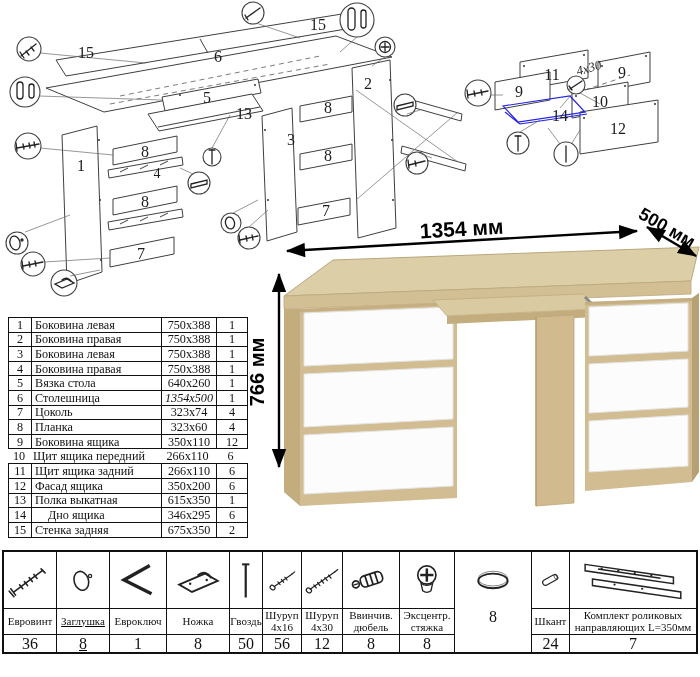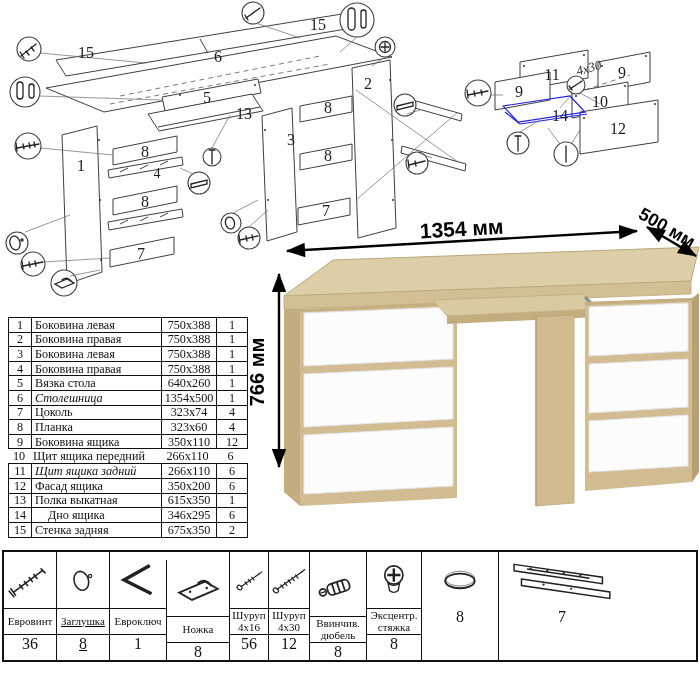--- a/index.html
+++ b/index.html
@@ -347,22 +347,22 @@
           <div class="p-cell" style="width: 31px;">1</div>
         </div>
         <div class="p-row">
           <div class="p-cell" style="width: 22px;">5</div>
           <div class="p-cell p-name" style="width: 130px;">Вязка стола</div>
           <div class="p-cell" style="width: 55px;">640x260</div>
           <div class="p-cell" style="width: 31px;">1</div>
         </div>
         <div class="p-row">
           <div class="p-cell" style="width: 22px;">6</div>
-          <div class="p-cell p-name" style="width: 130px; font-style: italic;">Столешница</div>
-          <div class="p-cell" style="width: 55px;">1354x500</div>
+          <div class="p-cell p-name" style="width: 130px;">Столешница</div>
+          <div class="p-cell" style="width: 55px; font-style: italic;">1354x500</div>
           <div class="p-cell" style="width: 31px;">1</div>
         </div>
         <div class="p-row">
           <div class="p-cell" style="width: 22px;">7</div>
           <div class="p-cell p-name" style="width: 130px;">Цоколь</div>
           <div class="p-cell" style="width: 55px;">323x74</div>
           <div class="p-cell" style="width: 31px;">4</div>
         </div>
         <div class="p-row">
           <div class="p-cell" style="width: 22px;">8</div>
@@ -381,21 +381,21 @@
         <div class="p-row">
           <div class="p-cell" style="width: 22px;">10</div>
           <div class="p-cell p-name" style="width: 130px;">Щит ящика передний</div>
           <div class="p-cell" style="width: 55px;">266x110</div>
           <div class="p-cell" style="width: 31px;">6</div>
         </div>
       </div>
     <div id="parts-b" class="ptable">
         <div class="p-row">
           <div class="p-cell" style="width: 22px;">11</div>
-          <div class="p-cell p-name" style="width: 130px; font-style: italic;">Щит ящика задний</div>
+          <div class="p-cell p-name" style="width: 130px;">Щит ящика задний</div>
           <div class="p-cell" style="width: 55px;">266x110</div>
           <div class="p-cell" style="width: 31px;">6</div>
         </div>
         <div class="p-row">
           <div class="p-cell" style="width: 22px;">12</div>
           <div class="p-cell p-name" style="width: 130px;">Фасад ящика</div>
           <div class="p-cell" style="width: 55px;">350x200</div>
           <div class="p-cell" style="width: 31px;">6</div>
         </div>
         <div class="p-row">
@@ -450,31 +450,41 @@
       </div>
       <div class="hw-col" style="width: 57px;">
         <div class="hw-icon">
           <svg viewBox="0 0 60 50">
             <path d="M44 8 L14 25 L46 41" fill="none" stroke="#222" stroke-width="4" stroke-linejoin="miter"></path>
           </svg>
         </div>
         <div class="hw-name">Евроключ</div>
         <div class="hw-qty">1</div>
       </div>
-      <div class="hw-col" style="width: 63px; margin-top: 8px;">
+      <div class="hw-col" style="width: 63px;">
         <div class="hw-icon">
           <svg viewBox="0 0 60 50">
             <polygon points="10,30 38,18 52,26 24,38" fill="none" stroke="#222" stroke-width="2"></polygon>
             <path d="M30 20 q9 -7 15 3" fill="none" stroke="#222" stroke-width="2"></path>
             <circle cx="22" cy="29" r="1.3" fill="#222"></circle>
             <circle cx="40" cy="25" r="1.3" fill="#222"></circle>
           </svg>
         </div>
         <div class="hw-name">Ножка</div>
         <div class="hw-qty">8</div>
+      </div>
+      <div class="hw-col" style="width: 33px;">
+        <div class="hw-icon">
+          <svg viewBox="0 0 24 50">
+            <line x1="12" y1="8" x2="12" y2="44" stroke="#222" stroke-width="2.4"></line>
+            <line x1="8" y1="8" x2="16" y2="8" stroke="#222" stroke-width="2.2"></line>
+          </svg>
+        </div>
+        <div class="hw-name">Гвоздь</div>
+        <div class="hw-qty">50</div>
       </div>
       <div class="hw-col" style="width: 39px;">
         <div class="hw-icon">
           <svg viewBox="0 0 60 50">
             <g stroke="#222" fill="none" stroke-width="2" stroke-linecap="round">
               <line x1="16" y1="36" x2="46" y2="15"></line>
               <line x1="22" y1="28" x2="26" y2="33"></line>
               <line x1="28" y1="24" x2="32" y2="29"></line>
               <line x1="34" y1="20" x2="38" y2="25"></line>
               <ellipse cx="13" cy="38" rx="4.5" ry="3.5" transform="rotate(35 13 38)"></ellipse>
@@ -537,35 +547,49 @@
       </div>
       <div class="hw-col" style="width: 77px;">
         <div class="hw-icon">
           <svg viewBox="0 0 60 50">
             <ellipse cx="30" cy="26" rx="16" ry="8" fill="none" stroke="#222" stroke-width="2"></ellipse>
             <ellipse cx="30" cy="23.5" rx="16" ry="8" fill="none" stroke="#222" stroke-width="1" opacity="0.6"></ellipse>
           </svg>
         </div>
         <div class="hw-qty">8</div>
       </div>
+      <div class="hw-col" style="width: 38px;">
+        <div class="hw-icon">
+          <svg viewBox="0 0 60 50">
+            <g transform="rotate(-28 30 25)" stroke="#222" fill="none" stroke-width="2">
+              <rect x="16" y="20" width="28" height="10" rx="5"></rect>
+              <ellipse cx="42" cy="25" rx="3" ry="5" stroke-width="1.2"></ellipse>
+            </g>
+          </svg>
+        </div>
+        <div class="hw-name">Шкант</div>
+        <div class="hw-qty">24</div>
+      </div>
       <div class="hw-col" style="width: 127px;">
         <div class="hw-icon">
           <svg viewBox="0 0 120 50">
             <g stroke="#222" fill="none" stroke-width="1.6">
               <polygon points="8,8 104,22 104,29 8,15"></polygon>
               <polygon points="16,24 112,38 112,45 16,31"></polygon>
               <line x1="22" y1="13" x2="90" y2="23"></line>
             </g>
             <g fill="#222">
               <circle cx="26" cy="12.5" r="1.2"></circle>
               <circle cx="44" cy="15" r="1.2"></circle>
               <circle cx="62" cy="17.5" r="1.2"></circle>
               <circle cx="80" cy="20" r="1.2"></circle>
               <circle cx="40" cy="30" r="1.2"></circle>
               <circle cx="70" cy="34.5" r="1.2"></circle>
             </g>
           </svg>
         </div>
+        <div class="hw-name">Комплект роликовых
+направляющих L=350мм</div>
         <div class="hw-qty">7</div>
       </div>
     </div>
 
 </div>
 
 </body></html>

